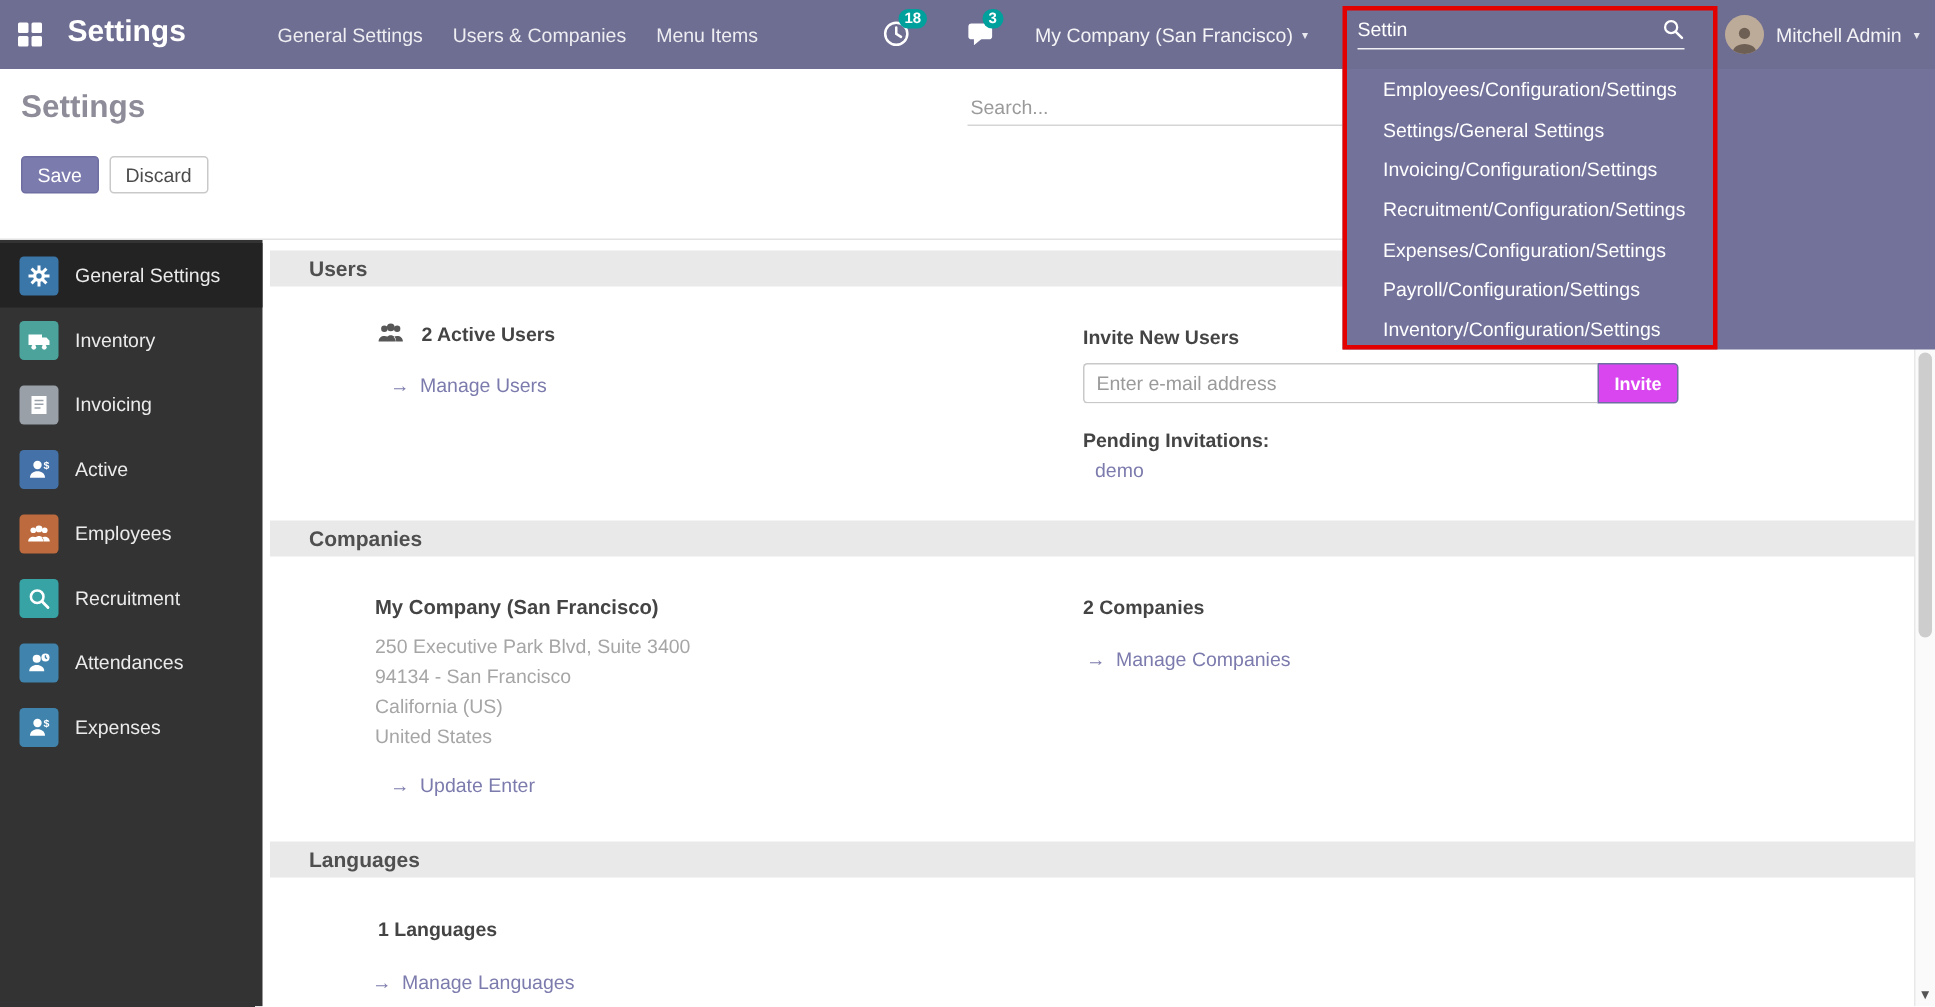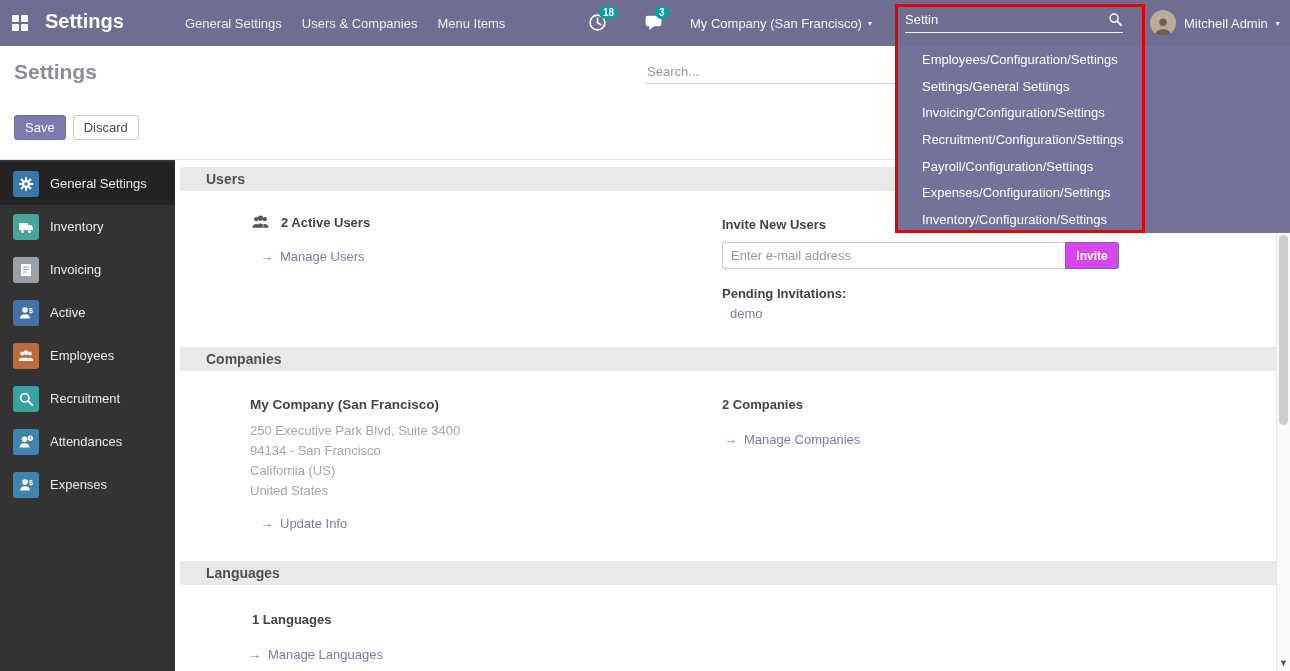--- a/index.html
+++ b/index.html
@@ -28,21 +28,21 @@
   
   .search-dropdown { position:absolute; left:895px; top:46px; width:395px; height:187px; background:#73729a; z-index:50; display:flex; flex-direction:column; }
   .search-result { flex:1; display:flex; align-items:center; padding-left:27px; font-size:13px; color:#fff; cursor:pointer; white-space:nowrap; }
 
   
   .annotation-box { position:absolute; left:895px; top:4px; width:250px; height:229px; border:3px solid #e30000; z-index:70; pointer-events:none; }
 
   
   .control-panel { position:absolute; left:0; top:46px; width:1290px; height:114px; background:#fff; border-bottom:1px solid #e2e2e2; }
   .page-title { position:absolute; left:14px; top:14px; font-size:21px; font-weight:700; color:#8d8c98; }
-  .cp-buttons { position:absolute; left:14px; top:69px; display:flex; gap:7px; }
+  .cp-buttons { position:absolute; left:14px; top:58px; display:flex; gap:7px; }
   .btn { font-size:13px; padding:4px 10px; border-radius:3px; border:1px solid transparent; cursor:pointer; font-family:"Liberation Sans", sans-serif; }
   .btn-primary { background:#7c7bad; border-color:#6f6ea2; color:#fff; }
   .btn-default { background:#fff; border-color:#c9c9c9; color:#4c4c4c; }
   .cp-search { position:absolute; left:645px; top:14px; width:250px; }
   .cp-search input { width:100%; border:none; border-bottom:1px solid #d5d5d5; font-size:13px; padding:4px 2px; outline:none; color:#444; background:transparent; }
   .cp-search input::placeholder { color:#9a9a9a; }
 
   
   .sidebar { position:absolute; left:0; top:160px; bottom:0; width:175px; background:#333333; z-index:5; }
   .sidebar ul { list-style:none; padding-top:2px; }
@@ -148,22 +148,22 @@
       <span>Mitchell Admin</span>
       <span class="caret">▾</span>
     </div>
   </div>
 
   <div class="search-dropdown">
     <div class="search-result">Employees/Configuration/Settings</div>
     <div class="search-result">Settings/General Settings</div>
     <div class="search-result">Invoicing/Configuration/Settings</div>
     <div class="search-result">Recruitment/Configuration/Settings</div>
+    <div class="search-result">Expenses/Configuration/Settings</div>
     <div class="search-result">Payroll/Configuration/Settings</div>
-    <div class="search-result">Expenses/Configuration/Settings</div>
     <div class="search-result">Inventory/Configuration/Settings</div>
   </div>
 
   <div class="annotation-box"></div>
 
   <div class="control-panel">
     <div class="page-title">Settings</div>
     <div class="cp-buttons">
       <button class="btn btn-primary">Save</button>
       <button class="btn btn-default">Discard</button>
@@ -305,21 +305,21 @@
 
     <div class="company-name bold-label">My Company (San Francisco)</div>
     <div class="address">
       <div>250 Executive Park Blvd, Suite 3400</div>
       <div>94134 - San Francisco</div>
       <div>California (US)</div>
       <div>United States</div>
     </div>
     <a class="link update-info">
       <span class="arrow">→</span>
-      <span>Update Info</span>
+      <span>Update Enter</span>
     </a>
 
     <div class="companies-count bold-label">2 Companies</div>
     <a class="link manage-companies">
       <span class="arrow">→</span>
       <span>Manage Companies</span>
     </a>
 
     <div class="section-bar bar-languages">Languages</div>
 

